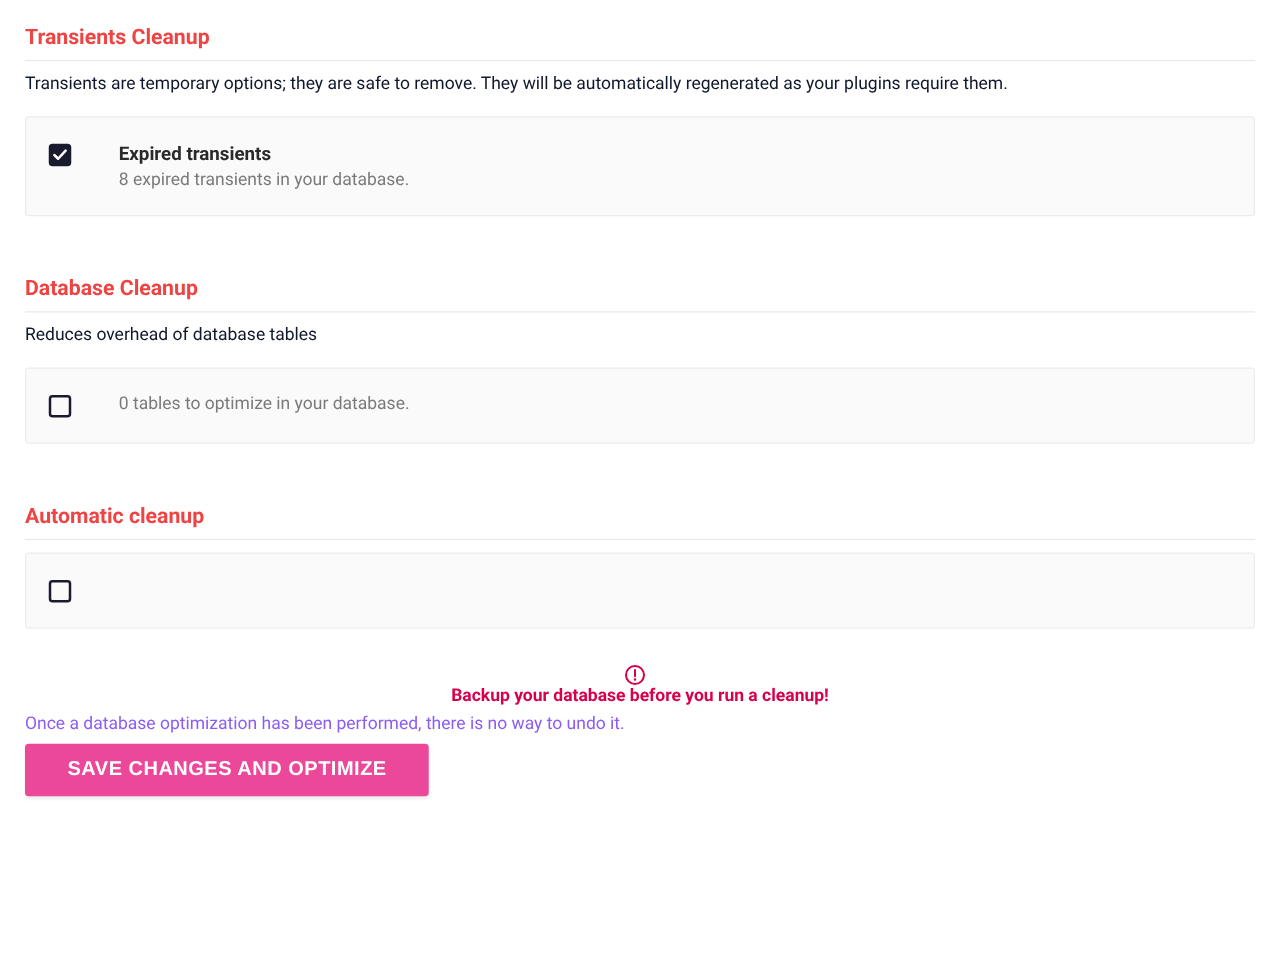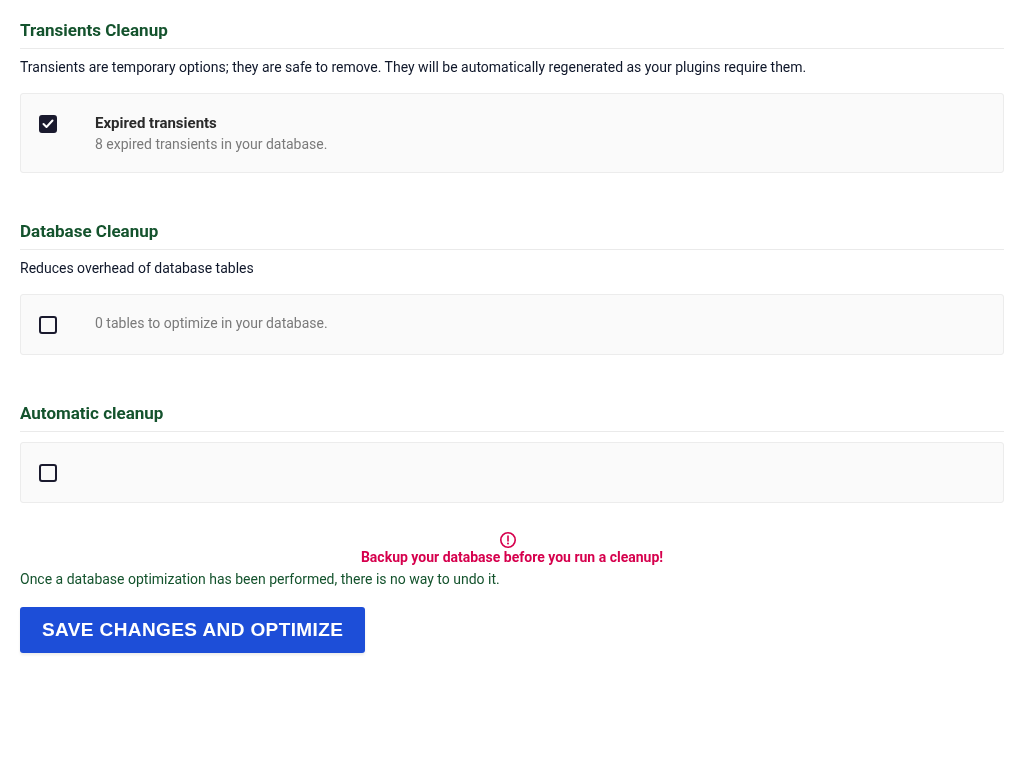--- a/index.html
+++ b/index.html
@@ -4,21 +4,21 @@
   <style>
     * { box-sizing: border-box; margin: 0; padding: 0; }
     body {
       font-family: -apple-system, BlinkMacSystemFont, "Segoe UI", Roboto, Helvetica, Arial, sans-serif;
       background: #ffffff;
       padding: 20px;
       width: 1024px;
       color: #444;
     }
     .section-title {
-      color: #14532d;
+      color: #ef4444;
       font-size: 17px;
       font-weight: 700;
       margin-bottom: 8px;
     }
     hr.section-divider {
       border: none;
       border-top: 1px solid #eaeaea;
       margin-bottom: 10px;
     }
     .section-desc {
@@ -86,31 +86,31 @@
       height: 18px;
       margin-right: 8px;
       flex-shrink: 0;
     }
     .warning-text {
       color: #d6004d;
       font-size: 14px;
       font-weight: 700;
     }
     .warning-sub {
-      color: #14532d;
+      color: #8b5cf6;
       font-size: 14px;
-      margin-bottom: 20px;
+      margin-bottom: 8px;
     }
     .save-button {
-      background: #1d4ed8;
+      background: #ec4899;
       color: #ffffff;
       border: none;
       border-radius: 3px;
-      padding: 12px 22px;
-      font-size: 19px;
+      padding: 12px 34px;
+      font-size: 16px;
       font-weight: 700;
       letter-spacing: 0.4px;
       text-transform: uppercase;
       cursor: pointer;
       box-shadow: 0 2px 3px rgba(0,0,0,0.08);
     }
   </style>
 </head>
 <body>
 

